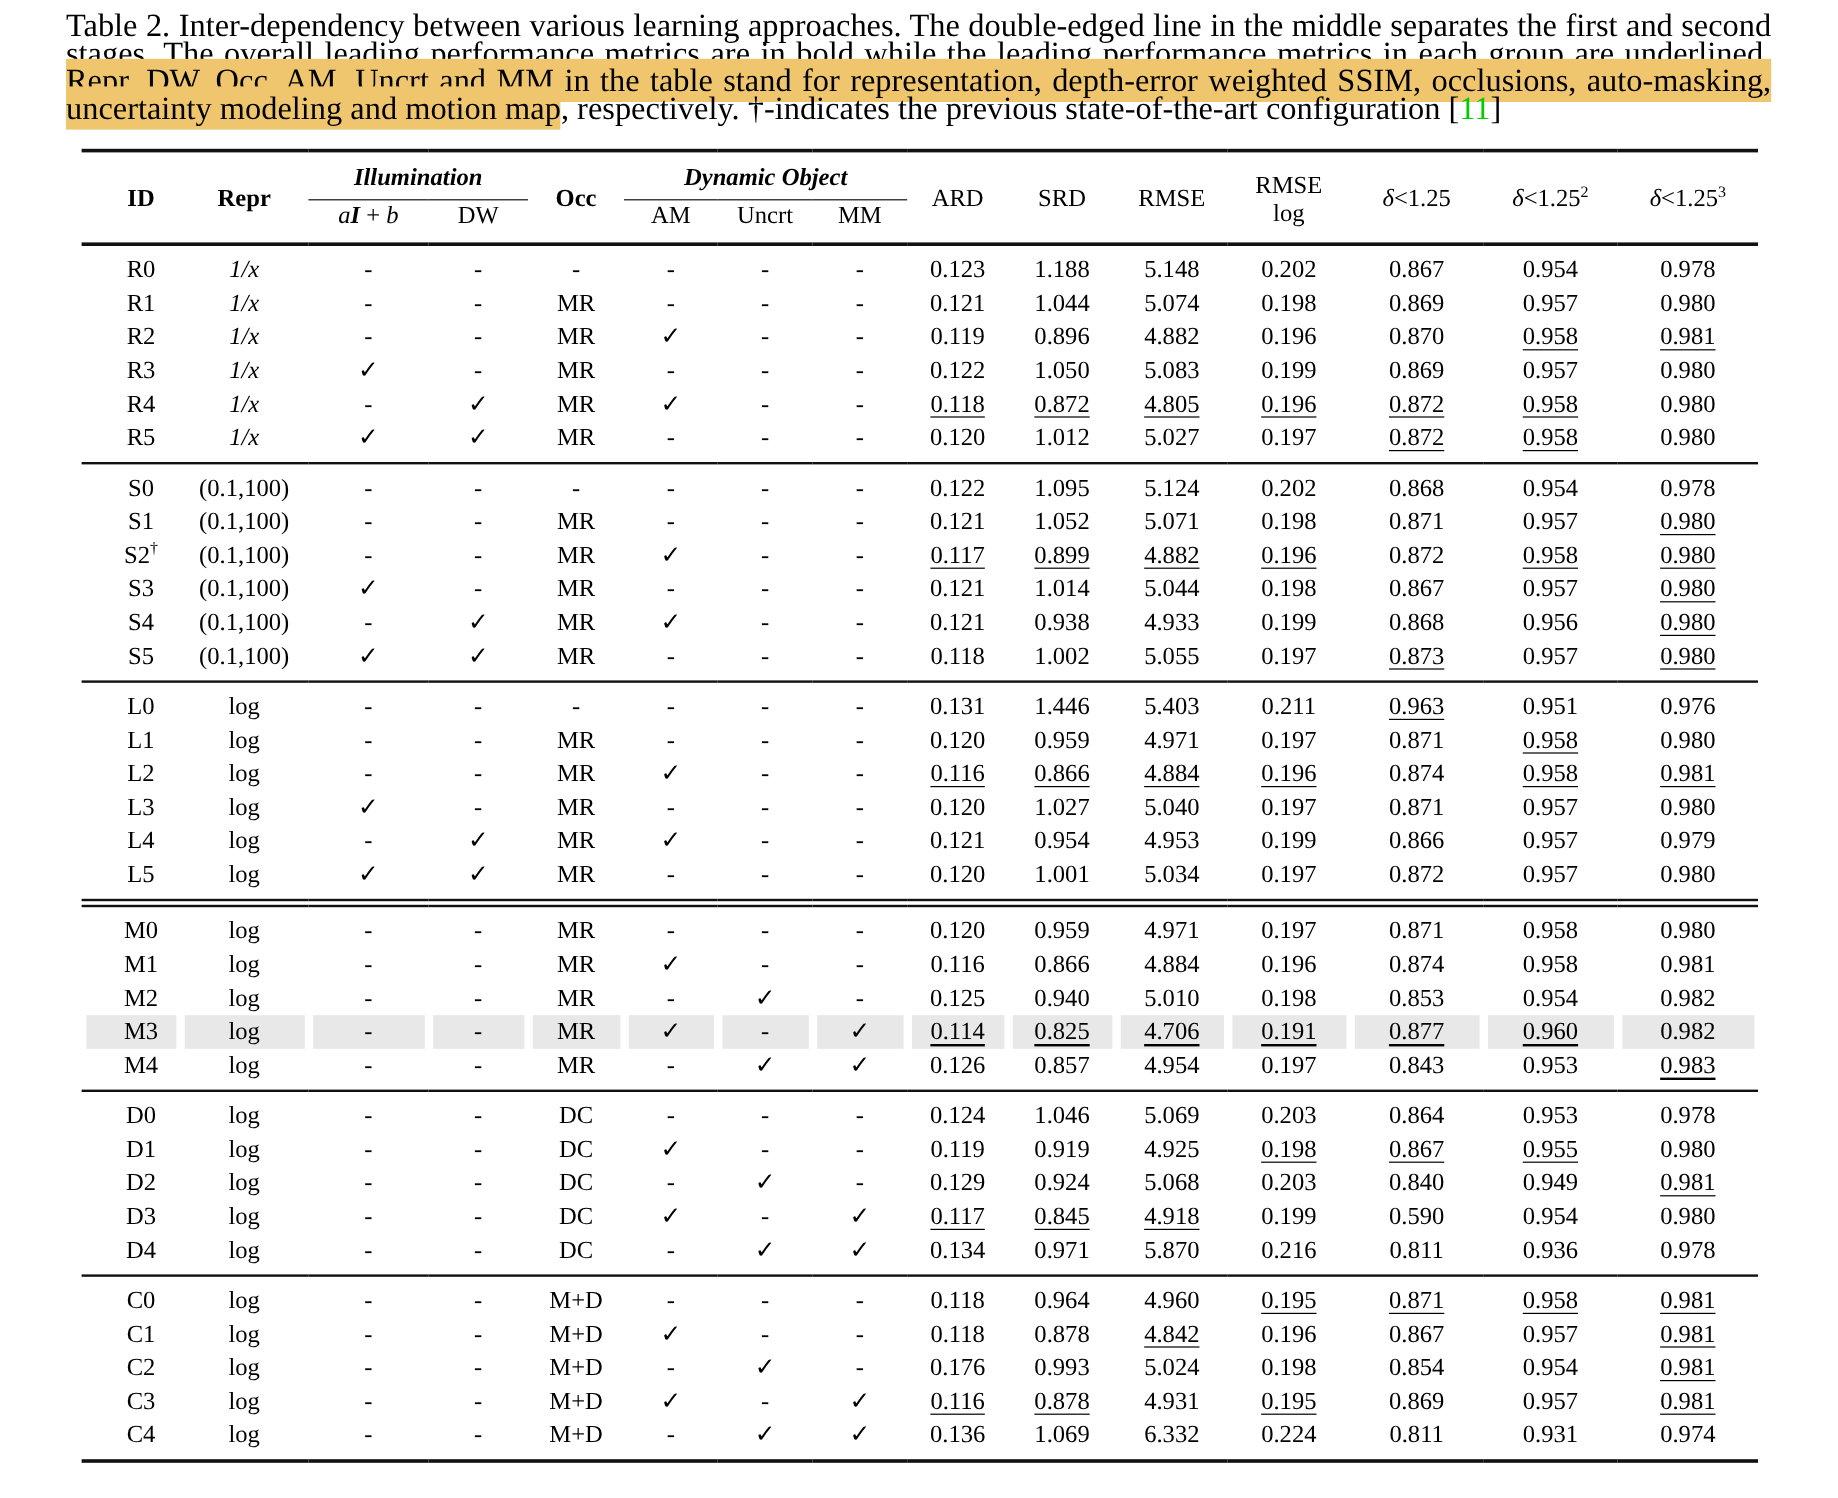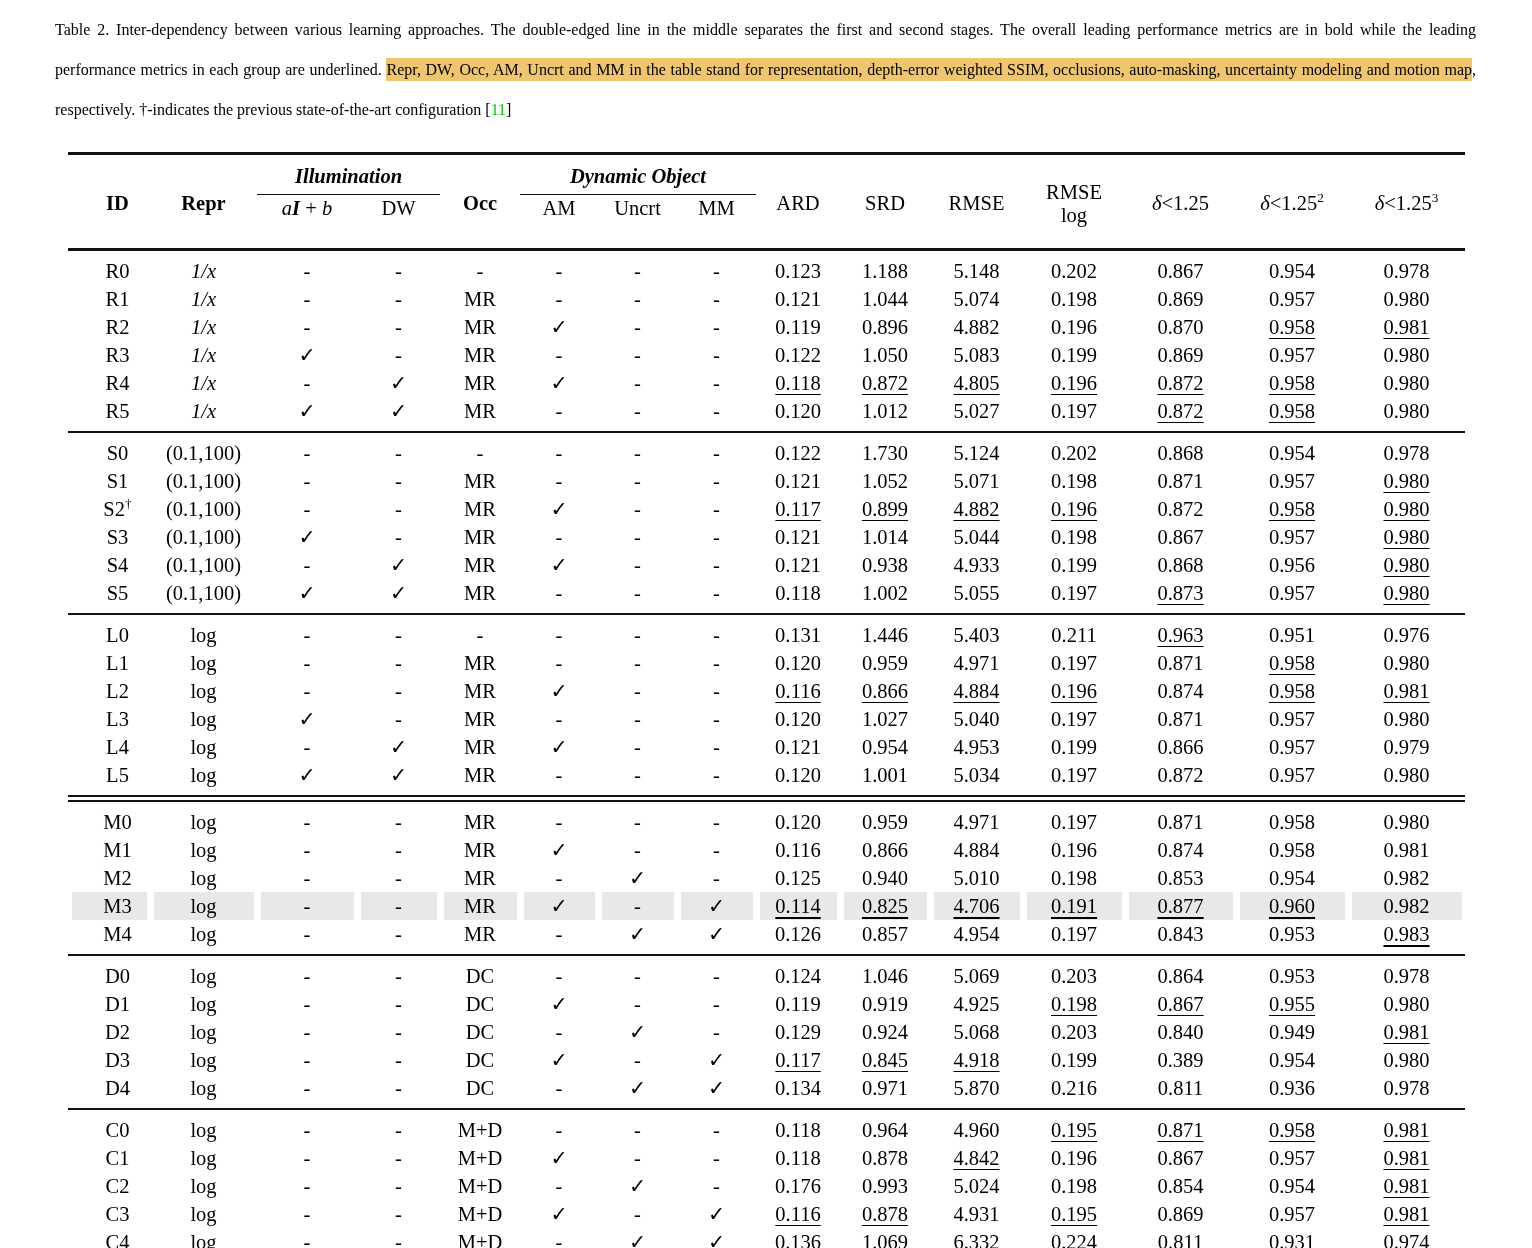--- a/index.html
+++ b/index.html
@@ -4,35 +4,35 @@
 <style>
   :root { --row-hl: #E8E8E8; }
   * { box-sizing: border-box; }
   html,body { margin:0; padding:0; background:#fff; }
   body {
     width:1532px; height:1248px; overflow:hidden;
     font-family:"Liberation Serif", serif; color:#000;
   }
   .caption {
     margin:10px 56px 0 55px;
-    font-size:16px; line-height:40px;
+    font-size:27px; line-height:23px;
     text-align:justify;
   }
   .hl { background:#EFC66D; padding:3px 0; box-decoration-break:clone; -webkit-box-decoration-break:clone; }
   .cite { color:#00CC00; text-decoration:none; cursor:pointer; }
   table.results {
     border-collapse:collapse; table-layout:fixed;
     width:1397px; margin:22px 0 0 68px;
     font-size:20.5px;
     border-bottom:3.5px solid #111;
   }
   thead { border-top:3px solid #111; border-bottom:3px solid #111; }
   th, td { font-weight:normal; text-align:center; padding:0; vertical-align:middle; }
   thead tr.r1 th { padding-top:10px; padding-bottom:6px; }
-  thead tr.r2 th { padding-top:2px; padding-bottom:28px; }
+  thead tr.r2 th { padding-top:2px; padding-bottom:10px; }
   th.bold { font-weight:bold; }
   th.cmid { border-bottom:1.8px solid #111;font-style:italic; }
   th .two-line div { line-height:23px; }
   tbody td { height:28px; line-height:28px; }
   tbody tr:first-child td { padding-top:6px; }
   tbody tr:last-child td { padding-bottom:6px; }
   tbody.sep-single { border-top:2px solid #111; }
   tbody.sep-double { border-top:7px double #111; }
   td.id-cell { text-align:center; padding-left:17px; }
   .i  { font-style:italic; }
@@ -200,21 +200,21 @@
       <tr>
         <td class="id-cell">S0</td>
         <td><span>(0.1,100)</span></td>
         <td><span>-</span></td>
         <td><span>-</span></td>
         <td><span>-</span></td>
         <td><span>-</span></td>
         <td><span>-</span></td>
         <td><span>-</span></td>
         <td><span>0.122</span></td>
-        <td><span>1.730</span></td>
+        <td><span>1.095</span></td>
         <td><span>5.124</span></td>
         <td><span>0.202</span></td>
         <td><span>0.868</span></td>
         <td><span>0.954</span></td>
         <td><span>0.978</span></td>
       </tr>
       <tr>
         <td class="id-cell">S1</td>
         <td><span>(0.1,100)</span></td>
         <td><span>-</span></td>
@@ -549,21 +549,21 @@
         <td><span>-</span></td>
         <td><span>-</span></td>
         <td><span>DC</span></td>
         <td><span>✓</span></td>
         <td><span>-</span></td>
         <td><span>✓</span></td>
         <td><span class="u">0.117</span></td>
         <td><span class="u">0.845</span></td>
         <td><span class="u">4.918</span></td>
         <td><span>0.199</span></td>
-        <td><span>0.389</span></td>
+        <td><span>0.590</span></td>
         <td><span>0.954</span></td>
         <td><span>0.980</span></td>
       </tr>
       <tr>
         <td class="id-cell">D4</td>
         <td><span>log</span></td>
         <td><span>-</span></td>
         <td><span>-</span></td>
         <td><span>DC</span></td>
         <td><span>-</span></td>

